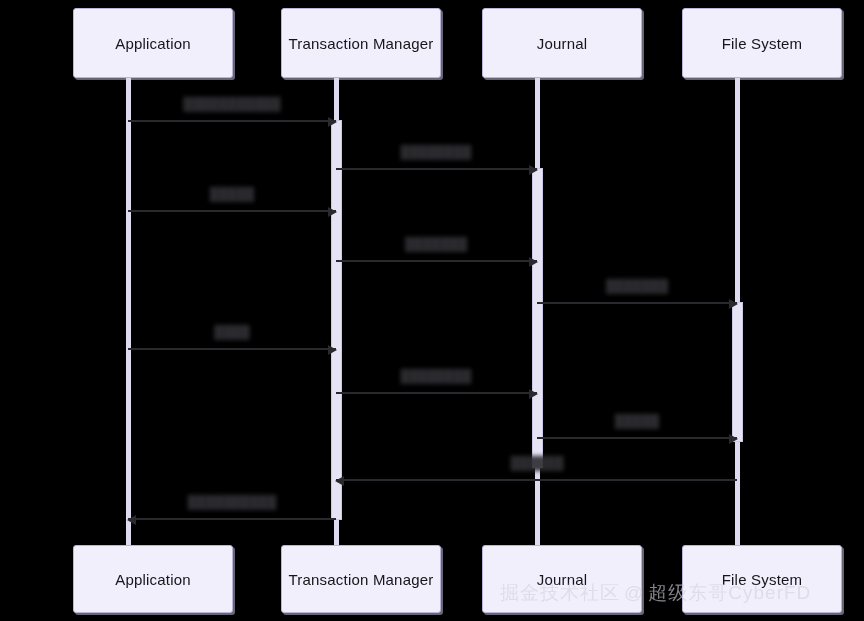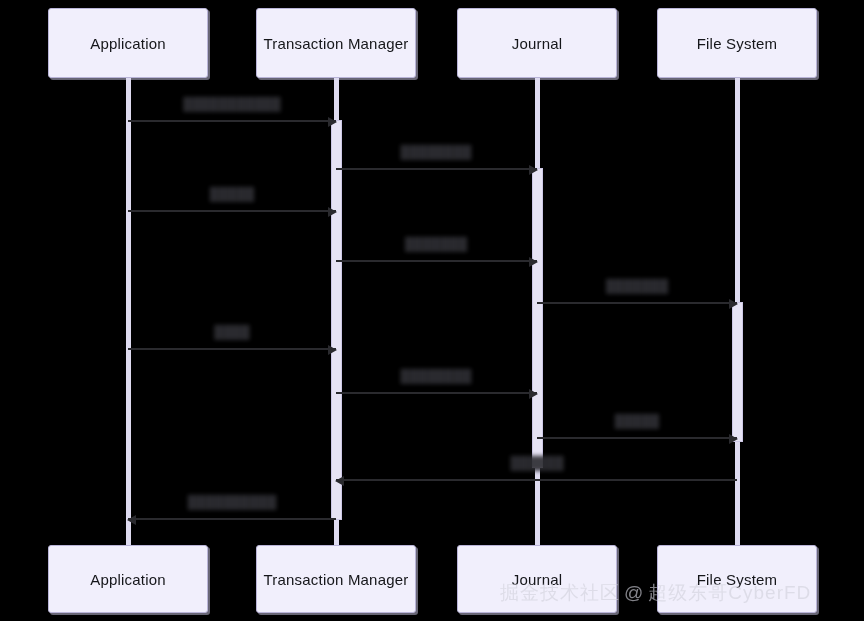--- a/index.html
+++ b/index.html
@@ -4,21 +4,21 @@
 <style>
   html,body{margin:0;padding:0;background:#000;}
   body{width:864px;height:621px;overflow:hidden;
        font-family:"Liberation Sans","DejaVu Sans",sans-serif;}
   #stage{position:relative;width:864px;height:621px;background:#000;}
 
   .actor-box{position:absolute;box-sizing:border-box;
     background:#f1effc;border:1px solid #b9b4d8;border-radius:3px;
     display:flex;align-items:center;justify-content:center;
     color:#15161a;font-size:15px;letter-spacing:.2px;
-    box-shadow:2px 2px 0 rgba(190,186,214,.55);}
+    box-shadow:2px 2px 0 rgba(190,186,214,.55);margin-left:25px;}
 
   .lifeline{position:absolute;width:5px;background:#dedbf0;}
   .activation{position:absolute;width:11px;background:#e6e3f4;
     border:1px solid #cdc8e6;box-sizing:border-box;}
 
   .msg{position:absolute;height:0;border-top:2px solid #2a2a2e;}
   .head{position:absolute;width:0;height:0;top:-5px;}
   .head.r{right:-1px;border-left:9px solid #2a2a2e;
     border-top:5px solid transparent;border-bottom:5px solid transparent;}
   .head.l{left:-1px;border-right:9px solid #2a2a2e;

